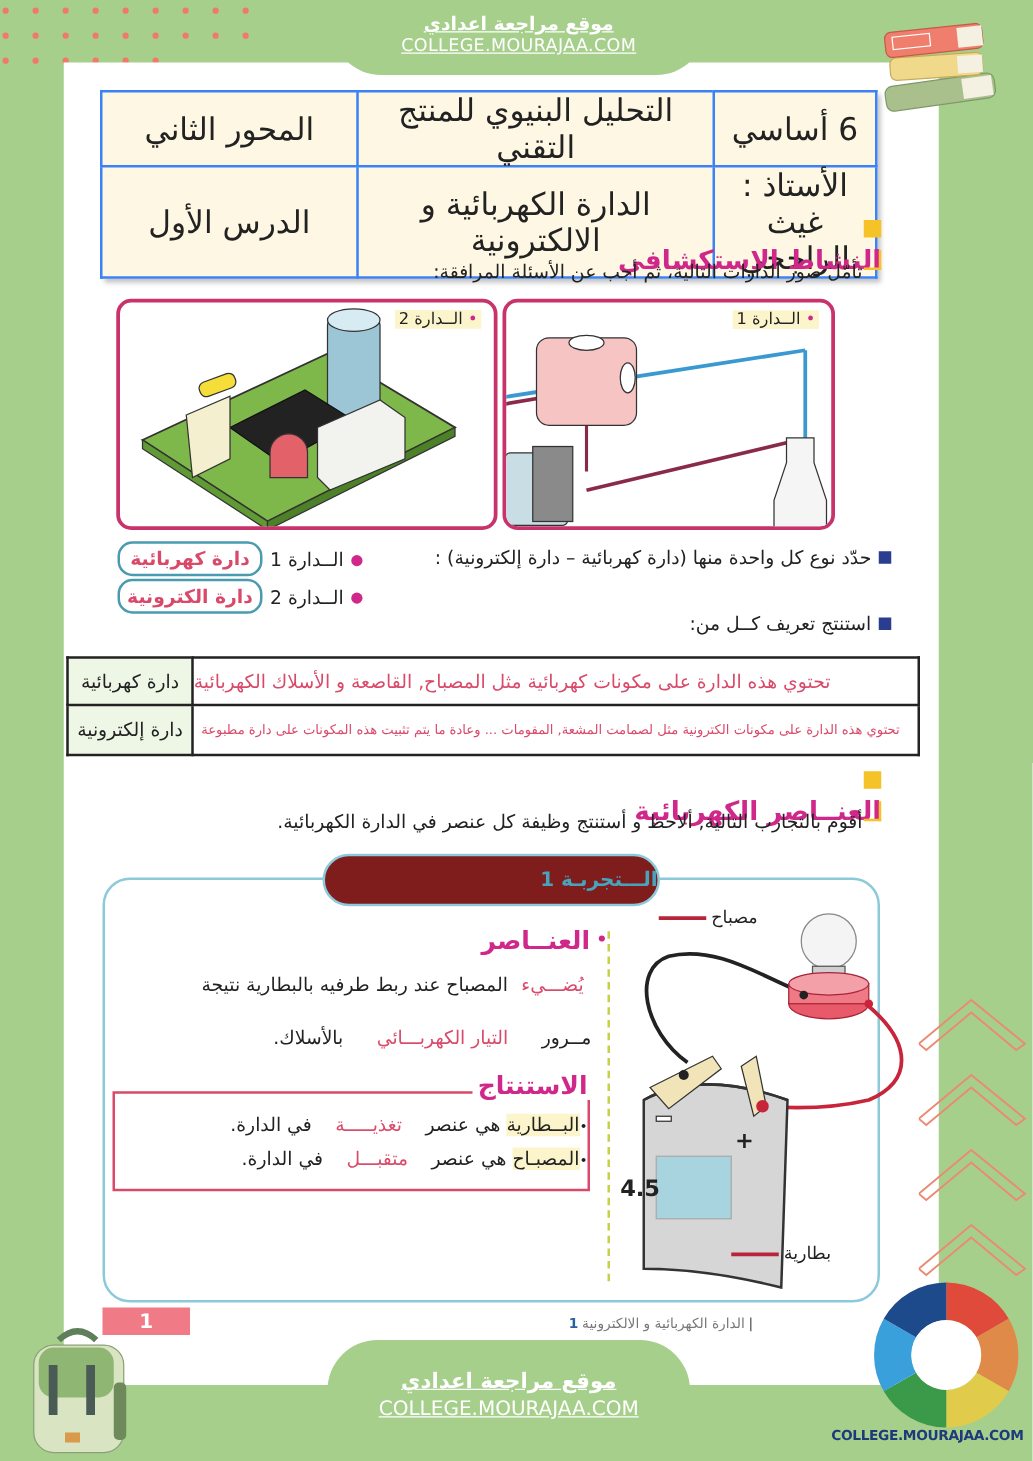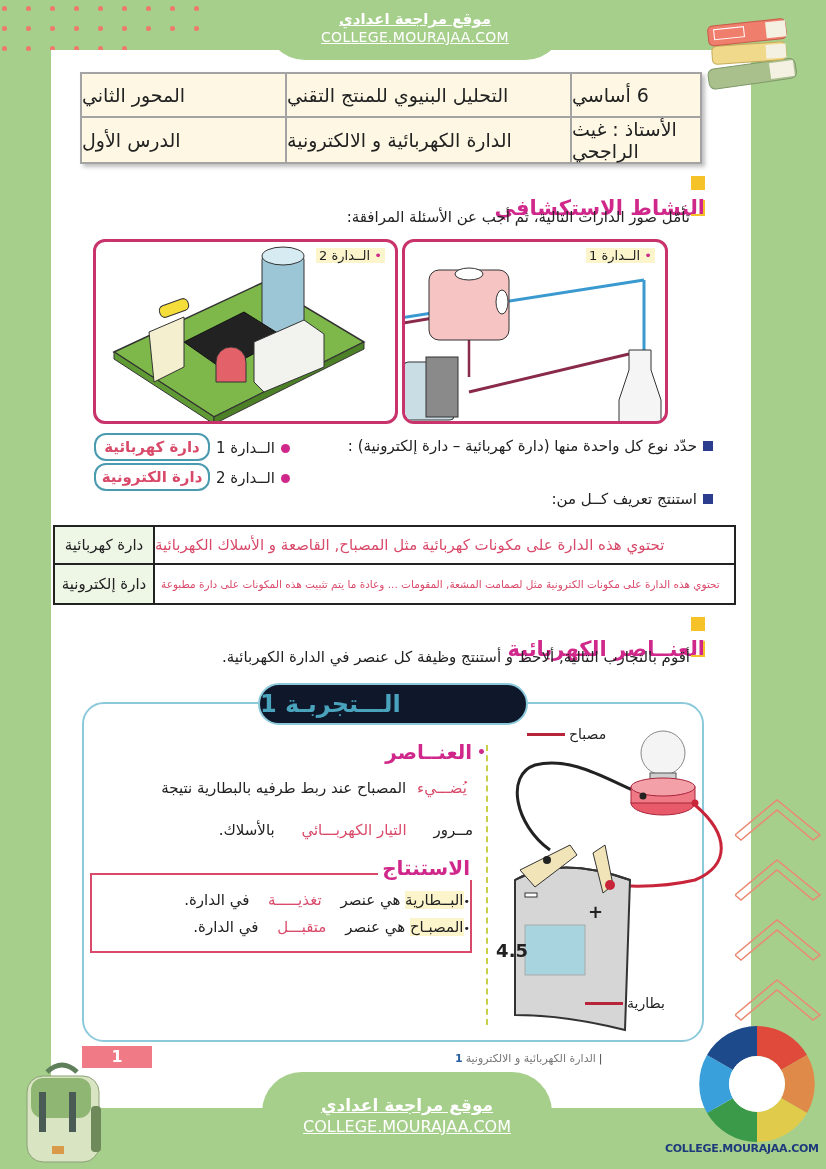--- a/index.html
+++ b/index.html
@@ -15,21 +15,21 @@
   .banner-top .ar { font-size: 15px; font-weight: bold; text-decoration: underline; line-height: 18px; }
   .banner-top .en { font-family: "DejaVu Sans", sans-serif; font-size: 14px; text-decoration: underline; line-height: 18px; letter-spacing: 0.3px; direction: ltr; }
 
   .banner-bottom { position: absolute; left: 262px; top: 1072px; width: 290px; height: 97px; background: #a7cf8c; border-radius: 40px 40px 0 0; text-align: center; color: #fff; padding-top: 22px; z-index: 3; }
   .banner-bottom .ar { font-size: 17px; font-weight: bold; text-decoration: underline; line-height: 22px; }
   .banner-bottom .en { font-size: 16px; text-decoration: underline; line-height: 22px; direction: ltr; }
 
   .books { position: absolute; left: 700px; top: 12px; width: 105px; height: 80px; z-index: 4; }
 
   table.header-tbl { position: absolute; left: 80px; top: 72px; width: 622px; border-collapse: collapse; background: #fdf7e3; box-shadow: 3px 3px 4px rgba(0,0,0,0.25); }
-  table.header-tbl td { border: 2px solid #a3a3a3; height: 44px; font-size: 19px; text-align: left; color: #222; font-family: "DejaVu Sans", sans-serif; }
+  table.header-tbl td { border: 2px solid #3b82f6; height: 44px; font-size: 25px; text-align: center; color: #222; font-family: "DejaVu Sans", sans-serif; }
 
   .sec-title { position: absolute; right: 121px; display: flex; align-items: flex-start; gap: 6px; flex-direction: column; }
   .sec-title .sq { width: 14px; height: 14px; background: #f5c228; }
   .sec-title .txt { color: #d0288a; font-size: 21px; font-weight: bold; }
   .sec-bracket { position: absolute; width: 14px; height: 16px; border-right: 2px solid #f5c228; border-bottom: 2px solid #f5c228; }
   .sec-sub { position: absolute; font-size: 15px; color: #222; }
 
   .pic-box { position: absolute; border: 3px solid #c8336b; border-radius: 12px; background: #fff; overflow: hidden; }
   .pic-label { position: absolute; top: 6px; right: 10px; font-size: 13px; color: #222; background: #fcf5cc; padding: 0 3px; }
   .pic-label::after { content: ""; }
@@ -38,21 +38,21 @@
   .bullet-sq { width: 10px; height: 10px; background: #2a3d8f; display: inline-block; }
   .bullet-dot { width: 9px; height: 9px; border-radius: 50%; background: #d0288a; display: inline-block; }
   .answer-pill { position: absolute; border: 2px solid #4a9ab0; border-radius: 12px; color: #d94a6a; font-size: 15px; font-weight: bold; text-align: center; line-height: 24px; height: 28px; }
 
   table.def-tbl { position: absolute; left: 53px; top: 525px; width: 683px; border-collapse: collapse; }
   table.def-tbl td { border: 2px solid #222; }
   table.def-tbl td.lbl { background: #eef6e6; width: 100px; text-align: center; font-size: 15px; color: #222; }
   table.def-tbl td.val { color: #d94a6a; text-align: left; }
 
   .exp-frame { position: absolute; left: 82px; top: 702px; width: 622px; height: 340px; border: 2px solid #8ccadb; border-radius: 22px; }
-  .exp-title { position: absolute; left: 258px; top: 683px; width: 270px; height: 42px; background: #0f172a; border: 2px solid #8ccadb; border-radius: 22px; text-align: left; color: #4aa3bc; font-size: 24px; font-weight: bold; line-height: 38px; z-index: 2; }
+  .exp-title { position: absolute; left: 258px; top: 683px; width: 270px; height: 42px; background: #7f1d1d; border: 2px solid #8ccadb; border-radius: 22px; text-align: right; color: #4aa3bc; font-size: 16px; font-weight: bold; line-height: 38px; z-index: 2; }
   .dash-line { position: absolute; left: 486px; top: 745px; width: 0; height: 280px; border-left: 2px dashed #c8d04a; }
 
   .obs-title { position: absolute; right: 340px; top: 740px; font-size: 20px; font-weight: bold; color: #d0288a; display: flex; align-items: center; gap: 5px; }
   .obs-line { position: absolute; font-size: 15px; color: #222; white-space: nowrap; }
   .fill { color: #d94a6a; font-size: 15px; padding: 0 6px; }
 
   .conc-box { position: absolute; left: 90px; top: 873px; width: 382px; height: 80px; border: 2px solid #d94a6a; }
   .conc-title { position: absolute; right: 352px; top: 856px; background: #fff; color: #d0288a; font-size: 20px; font-weight: bold; padding: 0 4px; }
   .conc-line { position: absolute; font-size: 15px; color: #222; white-space: nowrap; }
   .hl { background: #fcf5cc; }

